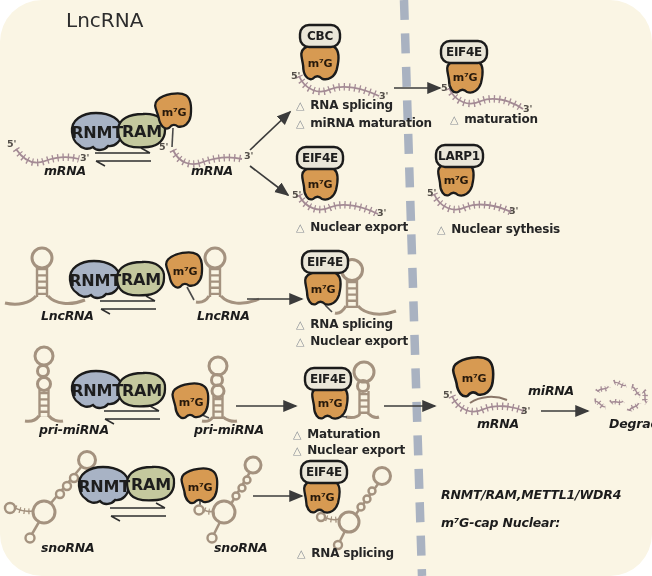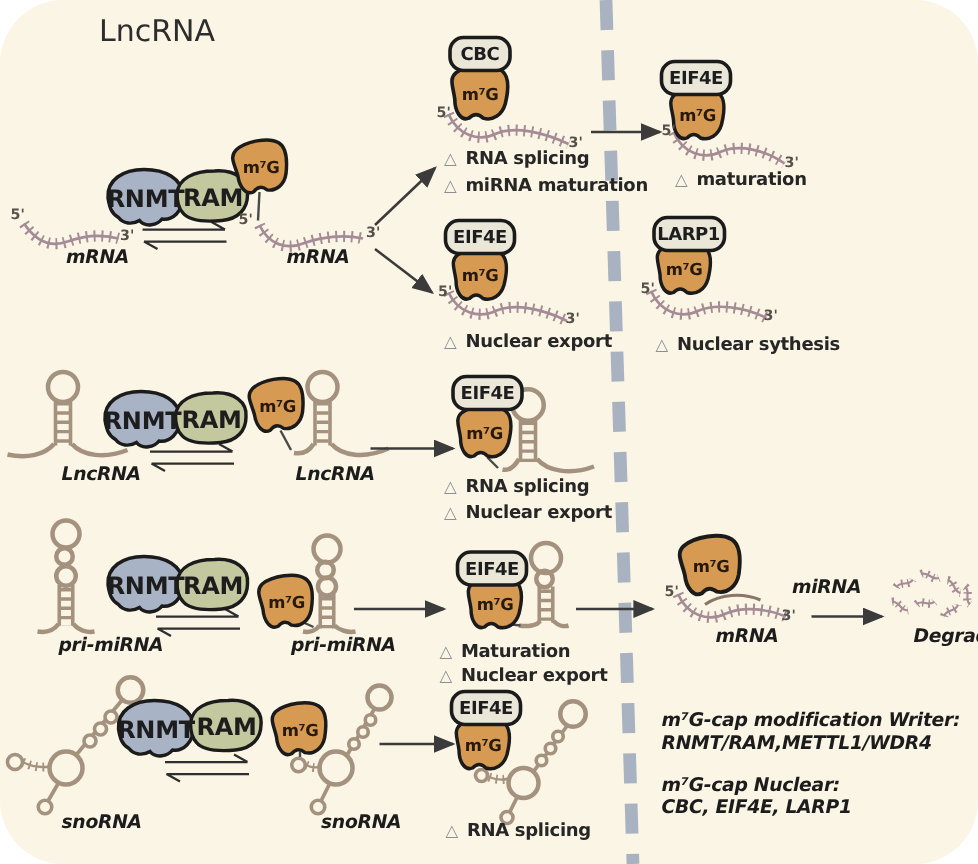--- a/index.html
+++ b/index.html
@@ -369,17 +369,15 @@
   </div>
   <div class="t ann" style="left:293px;top:444px;">
     <span class="tri">△</span>
     <span>Nuclear export</span>
   </div>
   <div class="t ann" style="left:297px;top:547px;">
     <span class="tri">△</span>
     <span>RNA splicing</span>
   </div>
 
-  <div class="t leg" style="left:441px;top:474px;">m⁷G-cap modification Writer:</div>
   <div class="t leg" style="left:441px;top:489px;">RNMT/RAM,METTL1/WDR4</div>
   <div class="t leg" style="left:441px;top:517px;">m⁷G-cap Nuclear:</div>
-  <div class="t leg" style="left:441px;top:532px;">CBC, EIF4E, LARP1</div>
 </div>
 
 </body></html>

